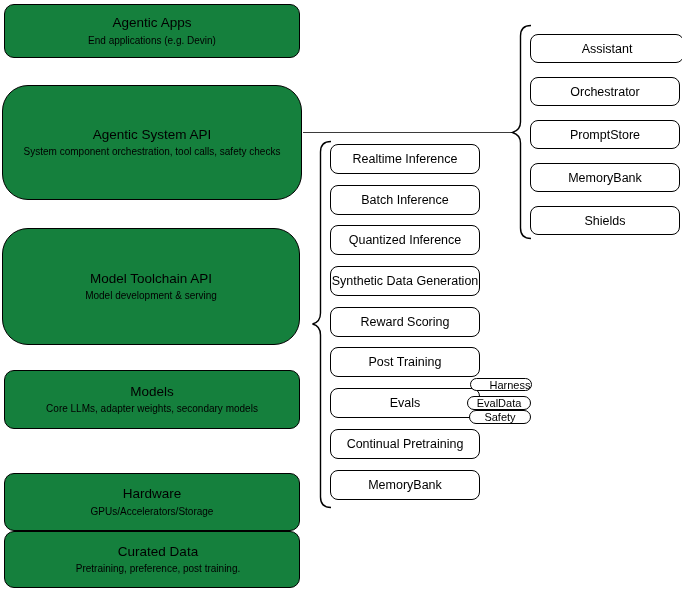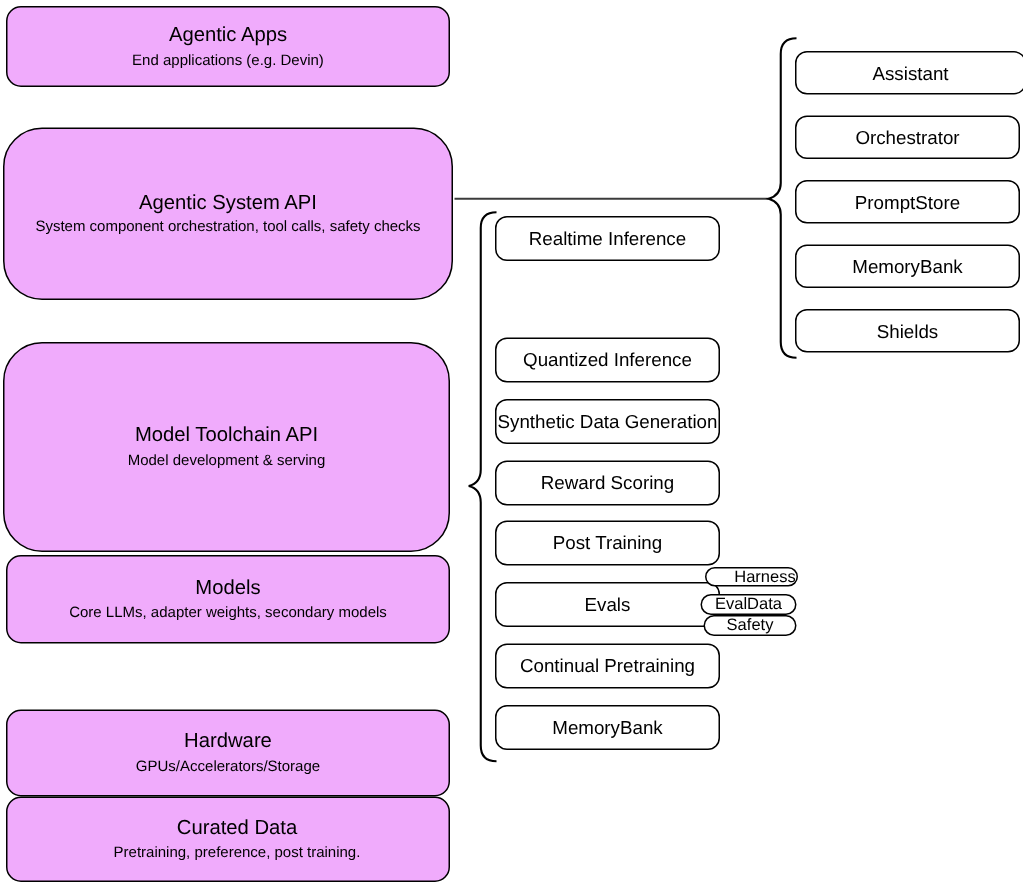--- a/index.html
+++ b/index.html
@@ -12,21 +12,21 @@
     position: relative;
     width: 682px;
     height: 591px;
     background: #ffffff;
     overflow: hidden;
   }
   .box {
     position: absolute;
     box-sizing: border-box;
     border: 1.4px solid #000000;
-    background: #f0abfc;
+    background: #15803d;
     display: flex;
     flex-direction: column;
     align-items: center;
     justify-content: center;
     text-align: center;
   }
   .box .title {
     font-size: 13.5px;
     color: #000000;
     line-height: 1.15;
@@ -90,41 +90,42 @@
   <div class="box r10" style="left:4px; top:4px; width:296px; height:54px;">
     <div class="title">Agentic Apps</div>
     <div class="subtitle">End applications (e.g. Devin)</div>
   </div>
 
   <div class="box r26" style="left:2px; top:85px; width:300px; height:115px;">
     <div class="title">Agentic System API</div>
     <div class="subtitle">System component orchestration, tool calls, safety checks</div>
   </div>
 
-  <div class="box r26" style="left:2px; top:228px; width:298px; height:140px;">
+  <div class="box r26" style="left:2px; top:228px; width:298px; height:117px;">
     <div class="title">Model Toolchain API</div>
     <div class="subtitle">Model development &amp; serving</div>
   </div>
 
   <div class="box r10" style="left:4px; top:370px; width:296px; height:59px;">
     <div class="title">Models</div>
     <div class="subtitle">Core LLMs, adapter weights, secondary models</div>
   </div>
 
   <div class="box r10" style="left:4px; top:449px; width:296px; height:58px;margin-top:24px;">
     <div class="title">Hardware</div>
     <div class="subtitle">GPUs/Accelerators/Storage</div>
   </div>
 
   <div class="box r10" style="left:4px; top:531px; width:296px; height:57px;padding-left:12px;">
     <div class="title">Curated Data</div>
     <div class="subtitle">Pretraining, preference, post training.</div>
   </div>
 
   <div class="node" style="left:330px; top:144px; width:150px; height:30px;">Realtime Inference</div>
+  <div class="node" style="left:330px; top:185px; width:150px; height:30px;">Batch Inference</div>
   <div class="node" style="left:330px; top:225px; width:150px; height:30px;">Quantized Inference</div>
   <div class="node" style="left:330px; top:266px; width:150px; height:30px;">Synthetic Data Generation</div>
   <div class="node" style="left:330px; top:307px; width:150px; height:30px;">Reward Scoring</div>
   <div class="node" style="left:330px; top:347px; width:150px; height:30px;">Post Training</div>
   <div class="node" style="left:330px; top:388px; width:150px; height:30px;">Evals</div>
   <div class="node" style="left:330px; top:429px; width:150px; height:30px;">Continual Pretraining</div>
   <div class="node" style="left:330px; top:470px; width:150px; height:30px;">MemoryBank</div>
 
   <div class="pill" style="left:470px; top:378px; width:62px; height:13px;padding-left:18px;">Harness</div>
   <div class="pill" style="left:467px; top:396px; width:64px; height:14px;">EvalData</div>

